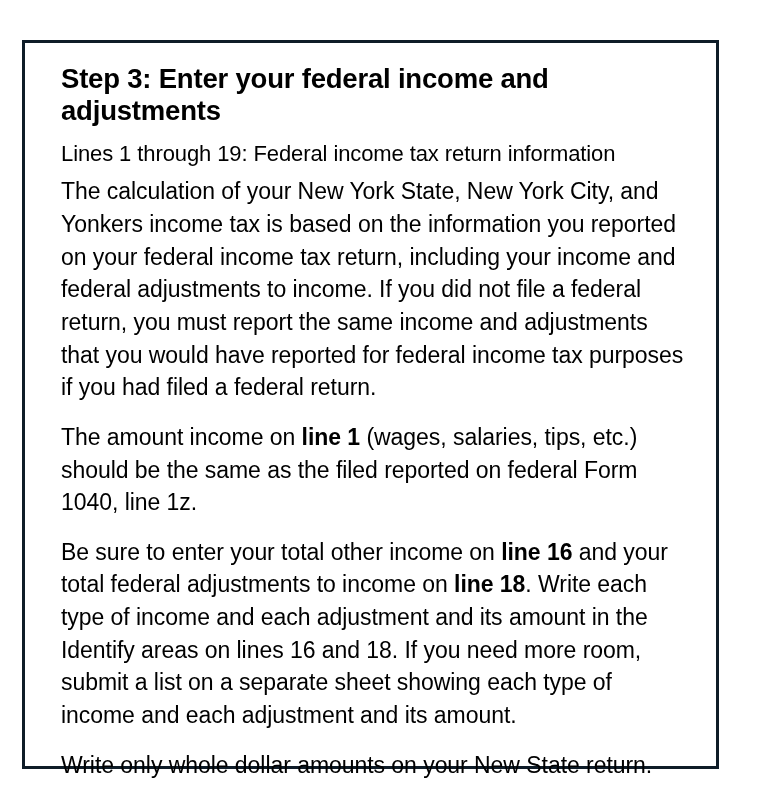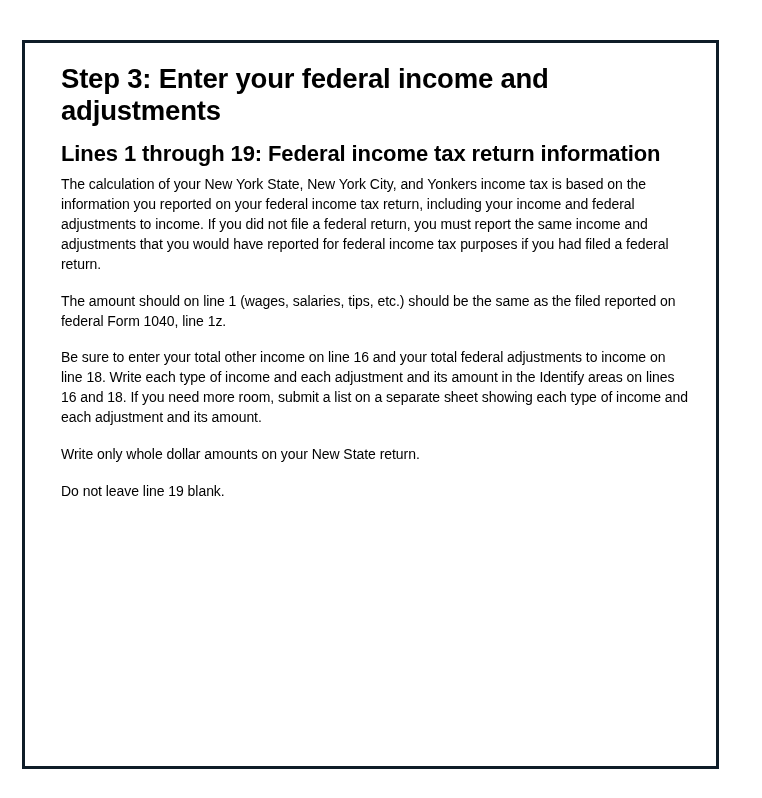--- a/index.html
+++ b/index.html
@@ -34,56 +34,56 @@
     font-size: 27.5px;
     font-weight: bold;
     line-height: 1.18;
     letter-spacing: -0.2px;
     margin: 0 0 13px 0;
     max-width: 600px;
   }
 
   .section-heading {
     font-size: 22px;
-    font-weight: bold;
+    font-weight: normal;
     line-height: 1.2;
     letter-spacing: -0.1px;
     margin: 0 0 8px 0;
     max-width: 625px;
   }
 
   .body-par {
-    font-size: 14px;
+    font-size: 23px;
     line-height: 1.42;
     margin: 0 0 17px 0;
     max-width: 636px;
     letter-spacing: -0.05px;
   }
 
   .body-par:last-child {
     margin-bottom: 0;
   }
 
-  .b { font-weight: normal; text-align: center; }
+  .b { font-weight: bold; text-align: center; }
   .i { }
 </style>
 </head>
 <body>
 
 <div id="doc-card">
   <div id="doc-inner">
 
     <h1 class="step-heading">Step 3: Enter your federal income and adjustments</h1>
 
     <h2 class="section-heading">Lines 1 through 19: Federal income tax return information</h2>
 
     <p class="body-par">The calculation of your New York State, New York City, and Yonkers income tax is based on the information you reported on your federal income tax return, including your income and federal adjustments to income. If you did not file a federal return, you must report the same income and adjustments that you would have reported for federal income tax purposes if you had filed a federal return.</p>
 
     <p class="body-par">
-      <span>The amount should on </span><span class="b">line 1</span><span> (wages, salaries, tips, etc.) should be the same as the filed reported on federal Form 1040, line 1z.</span>
+      <span>The amount income on </span><span class="b">line 1</span><span> (wages, salaries, tips, etc.) should be the same as the filed reported on federal Form 1040, line 1z.</span>
     </p>
 
     <p class="body-par">
       <span>Be sure to enter your total other income on </span><span class="b">line 16</span><span> and your total federal adjustments to income on </span><span class="b">line 18</span><span>. Write each type of income and each adjustment and its amount in the </span><span class="i">Identify</span><span> areas on lines 16 and 18. If you need more room, submit a list on a separate sheet showing each type of income and each adjustment and its amount.</span>
     </p>
 
     <p class="body-par">
       <span>Write only </span><span class="i">whole dollar amounts</span><span> on your New State return.</span>
     </p>
 

